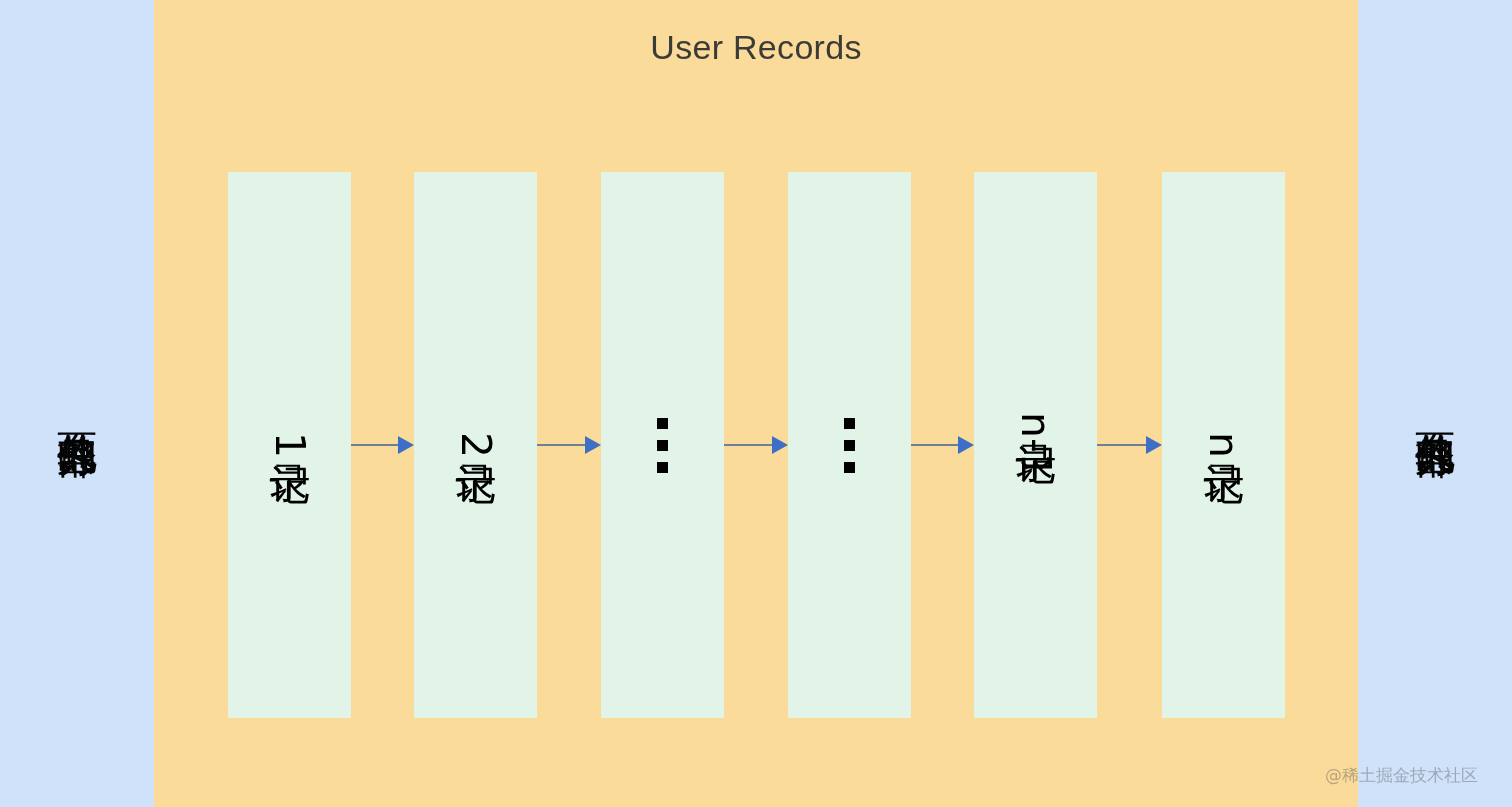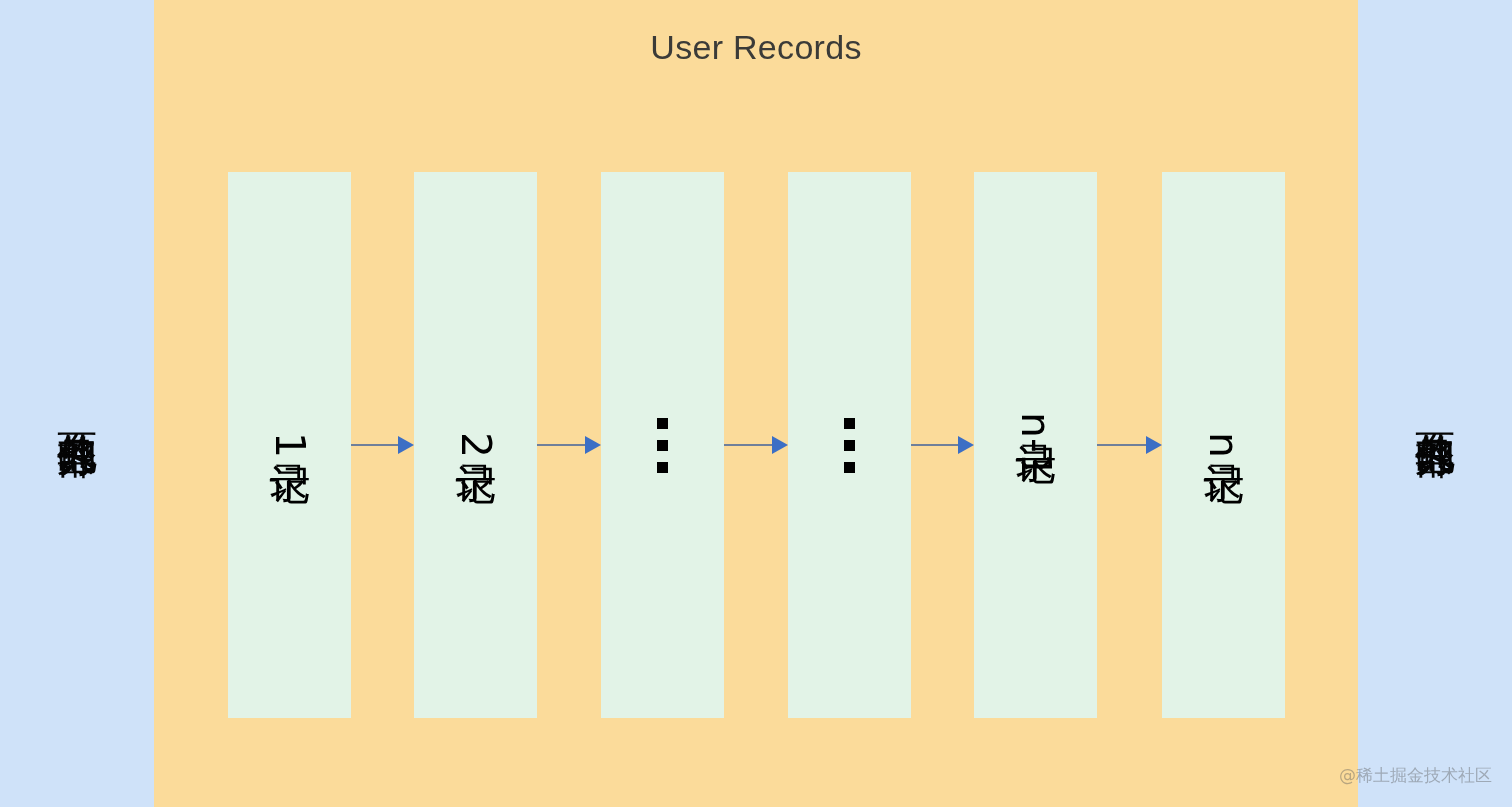--- a/index.html
+++ b/index.html
@@ -114,21 +114,21 @@
     flex: 0 0 auto;
     border-top: 9px solid transparent;
     border-bottom: 9px solid transparent;
     border-left: 16px solid #3c6fc5;
     margin-left: -1px;
   }
 
   
   #watermark {
     position: absolute;
-    right: 20px;
+    right: 34px;
     bottom: 20px;
     font-size: 17px;
     color: rgba(90, 90, 90, 0.42);
     white-space: nowrap;
     font-family: "DejaVu Sans", "Liberation Sans", sans-serif;
   }
 </style>
 </head>
 <body>
 

